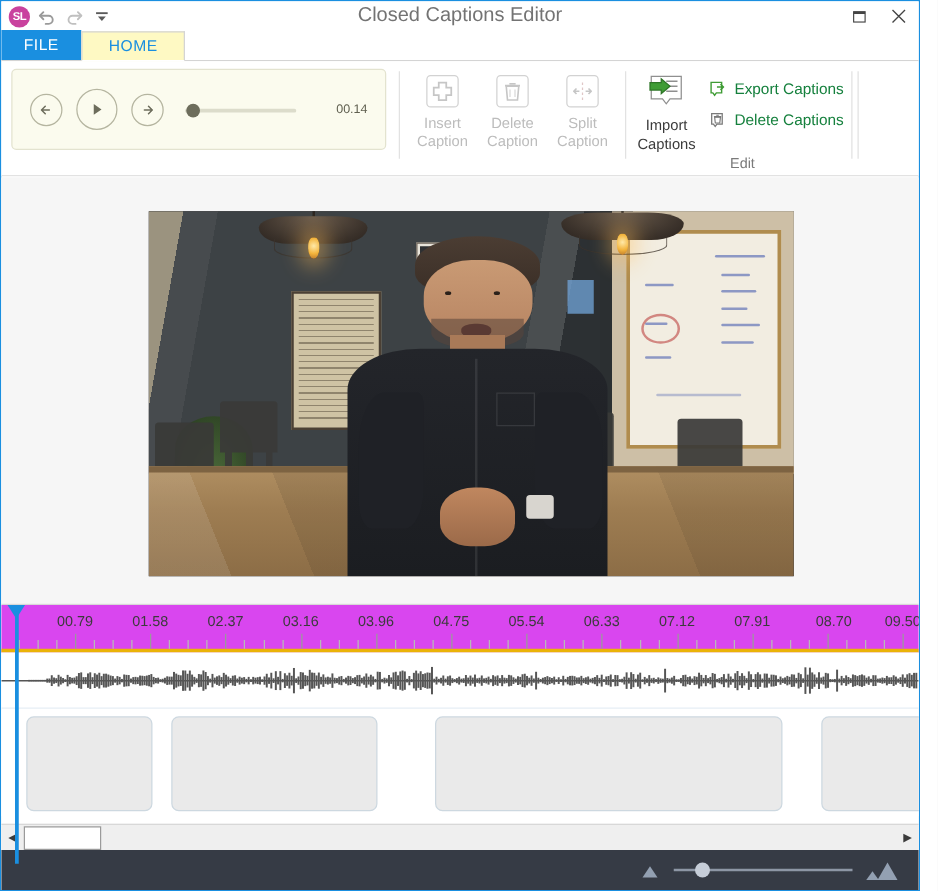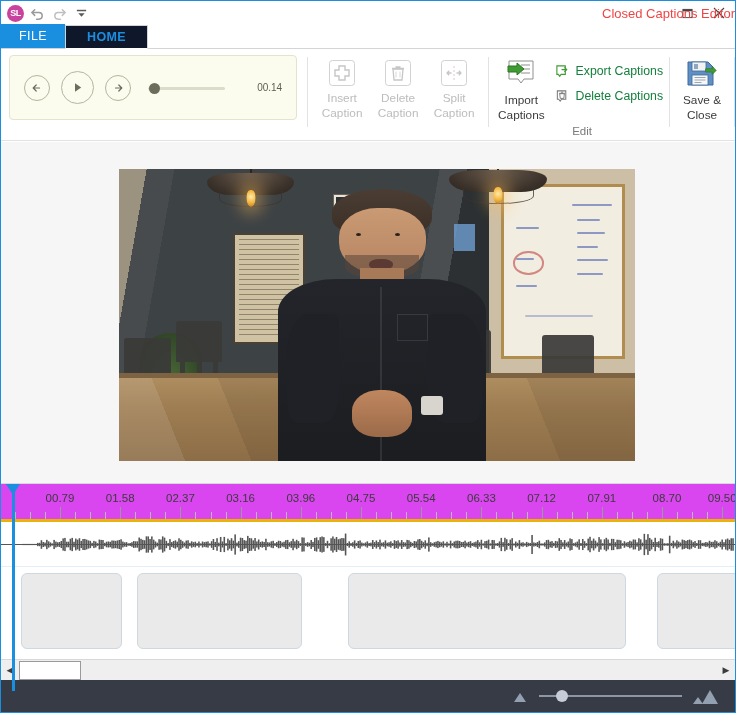--- a/index.html
+++ b/index.html
@@ -40,23 +40,23 @@
   .qat-icon {
     width: 17px; height: 17px;
     display: flex; align-items: center; justify-content: center;
     color: #9a9a9a;
     font-size: 14px;
   }
   .qat-icon svg { display:block; }
   .title-text {
     position: absolute;
     left: 0; right: 0;
-    text-align: right;
-    font-size: 13px;
-    color: #ef4444;
+    text-align: center;
+    font-size: 16px;
+    color: #737373;
     pointer-events: none;
   }
   .wincontrols {
     margin-left: auto;
     display: flex; align-items: center;
     height: 24px;
   }
   .wc-btn {
     width: 32px; height: 24px;
     display: flex; align-items: center; justify-content: center;
@@ -80,28 +80,27 @@
     font-size: 12.5px;
     letter-spacing: 0.4px;
   }
   .tab-file {
     background: #1a8fe0;
     color: #ffffff;
     padding: 0 18px;
   }
   .tab-home {
     color: #1a8fe0;
-    background: #0f172a;
+    background: #fef9c3;
     border-left: 1px solid #d4d4d4;
     border-right: 1px solid #d4d4d4;
     border-top: 1px solid #d4d4d4;
     border-bottom: 1px solid #ffffff;
     margin-bottom: -1px;
     padding: 0 21px;
-    font-weight: bold;
   }
 
   
   .ribbon {
     height: 92px;
     background: #ffffff;
     border-bottom: 1px solid #e2e2e2;
     display: flex;
     align-items: flex-start;
     position: relative;
@@ -605,38 +604,20 @@
             </div>
             <span>Delete Captions</span>
           </div>
         </div>
       </div>
       <div class="rgroup-label">Edit</div>
     </div>
 
     <div class="rgroup-sep" style="margin-left:2px;"></div>
 
-    <div class="rgroup" style="margin-left:4px;">
-      <div class="rgroup-body">
-        <div class="bigbtn enabled" style="width:56px;">
-          <div class="glyph">
-            <svg width="34" height="32" viewBox="0 0 34 32">
-              <path d="M3 4 h20 l5 5 v18 H3 z" fill="#5f8fc4" stroke="#3e6a99" stroke-width="1"></path>
-              <rect x="7" y="4" width="14" height="9" fill="#f2f2f2" stroke="#3e6a99" stroke-width="0.8"></rect>
-              <rect x="9" y="6" width="4" height="5" fill="#8fa8c0"></rect>
-              <rect x="7" y="17" width="16" height="10" fill="#f7f7f7" stroke="#3e6a99" stroke-width="0.8"></rect>
-              <path d="M9.5 19.5 h11 M9.5 22 h11 M9.5 24.5 h7" stroke="#9aa8b5" stroke-width="1"></path>
-              <path d="M20 12 h8 v-3 l5 5 -5 5 v-3 h-8 z" fill="#3f9c35" stroke="#2e7527" stroke-width="0.8" transform="translate(-4,-4) scale(0.82) translate(10,6)"></path>
-            </svg>
-          </div>
-          <span>Save &amp;</span>
-          <span>Close</span>
-        </div>
-      </div>
-    </div>
 
     <div class="rgroup-sep" style="margin-left:4px;"></div>
   </div>
 
   <div class="content">
 
     <div class="video-stage">
       <div class="video-frame">
         <div class="scene">
           <div class="wall"></div>

